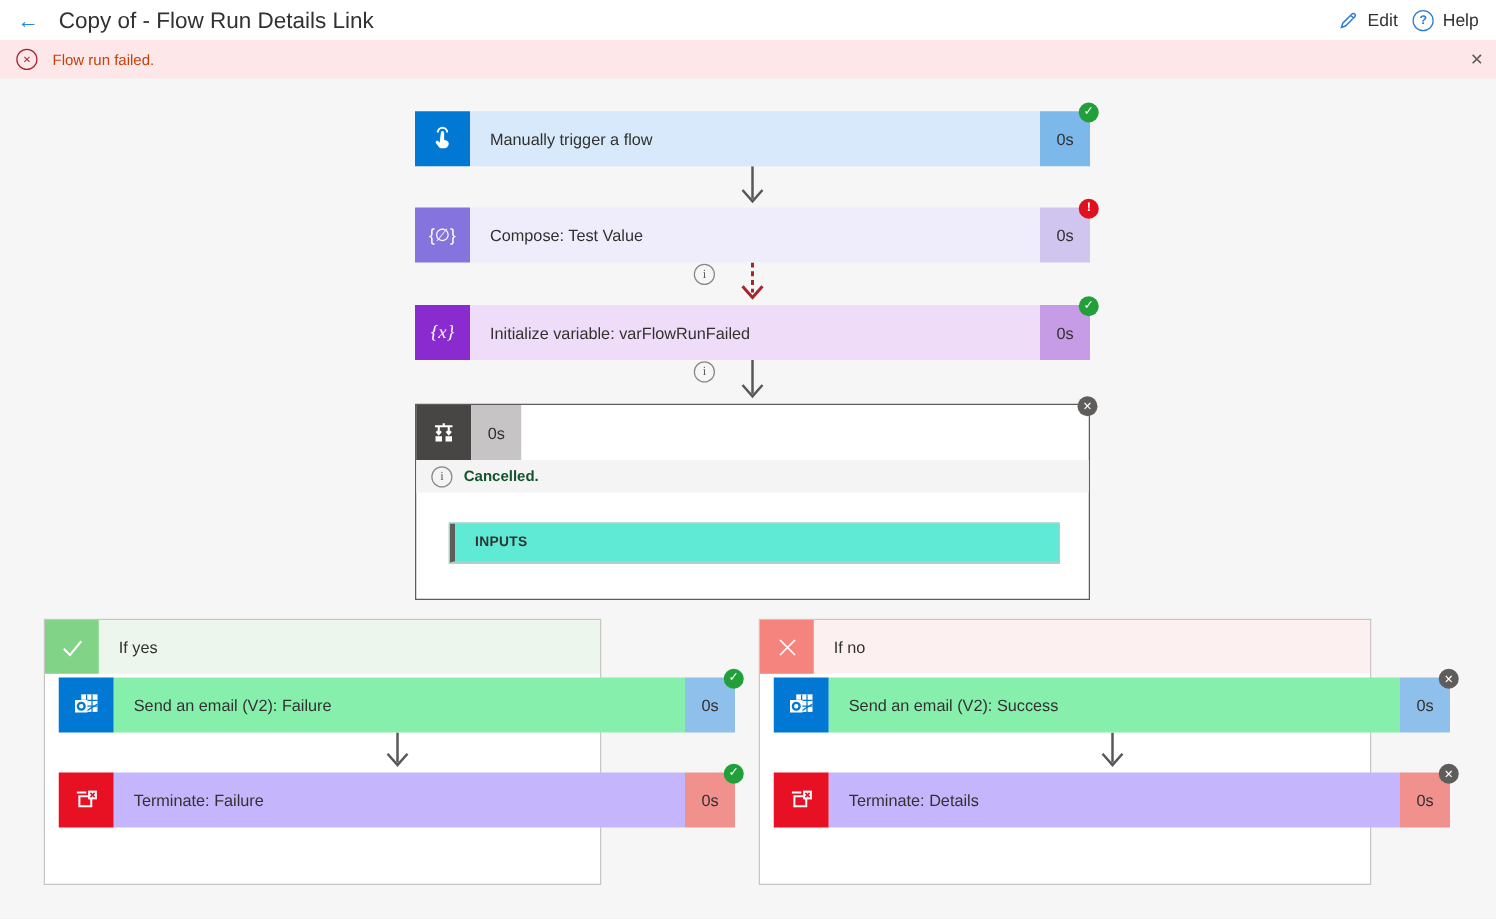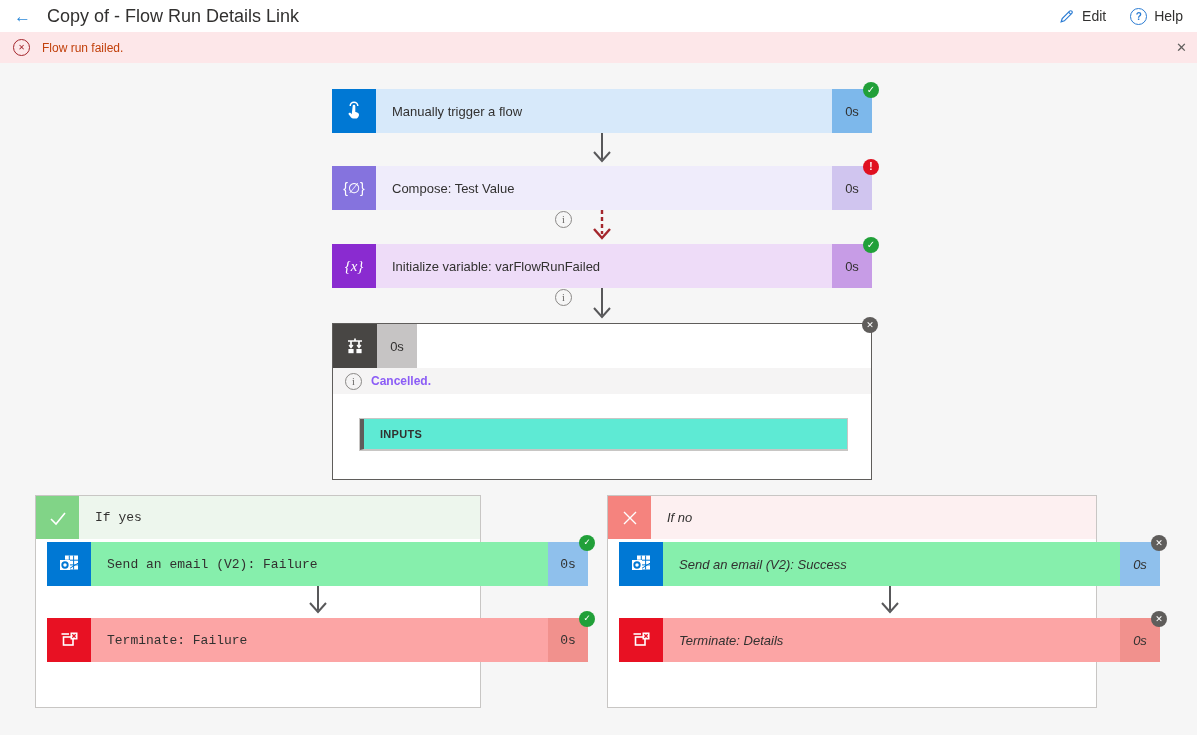--- a/index.html
+++ b/index.html
@@ -4,21 +4,21 @@
 <style>
   html,body{margin:0;padding:0;background:#e8e8e8;}
   .screen{
     position:relative;width:1197px;height:735px;overflow:hidden;background:#f6f6f6;
     font-family:"Liberation Sans","DejaVu Sans",sans-serif;color:#323130;
   }
   
   .topbar{position:absolute;top:0;left:0;width:100%;height:32px;background:#ffffff;display:flex;align-items:center;}
   .back{margin-left:14px;font-size:17px;color:#2b88d8;cursor:pointer;line-height:1;}
   .page-title{margin-left:16px;font-size:18px;color:#323130;}
-  .topbar-right{position:absolute;right:14px;top:0;height:32px;display:flex;align-items:center;gap:24px;}
+  .topbar-right{position:absolute;right:14px;top:0;height:32px;display:flex;align-items:center;gap:12px;}
   .tb-btn{display:flex;align-items:center;gap:7px;background:none;border:none;font-family:inherit;font-size:14px;color:#323130;cursor:pointer;padding:0;}
   .help-circle{width:15px;height:15px;border:1.4px solid #2b7cd3;border-radius:50%;color:#2b7cd3;font-size:10px;font-weight:700;display:flex;align-items:center;justify-content:center;}
   
   .banner{position:absolute;top:32px;left:0;width:100%;height:31px;background:#fde7e9;display:flex;align-items:center;}
   .err-ico{margin-left:13px;width:15px;height:15px;border:1.3px solid #a4262c;border-radius:50%;color:#a4262c;font-size:8px;display:flex;align-items:center;justify-content:center;flex:0 0 auto;}
   .err-msg{margin-left:12px;font-size:12px;color:#c2410c;}
   .banner-close{position:absolute;right:10px;top:8px;font-size:13px;color:#605e5c;cursor:pointer;}
   
   .canvas{position:absolute;top:63px;left:0;width:1197px;height:672px;background:#f6f6f6;}
   
@@ -37,49 +37,49 @@
   .compose-icon-bg{background:#8573de;color:#fff;font-size:14px;}
   .compose-body{background:#efecfb;}
   .compose-dur{background:#d0c5ef;}
   .var-icon-bg{background:#8a2bd0;color:#fff;font-size:15px;font-style:italic;font-family:"Liberation Serif","DejaVu Serif",serif;}
   .var-body{background:#eedcf8;}
   .var-dur{background:#c79ce6;}
   .email-icon-bg{background:#0078d4;}
   .email-body{background:#86efac;}
   .email-dur{background:#8fc0ec;}
   .term-icon-bg{background:#e81123;}
-  .term-body{background:#fca5a5;}
+  .term-body{background:#c4b5fd;}
   .term-dur{background:#f1918d;}
   
   .pos-trigger{left:332px;top:26px;}
   .pos-compose{left:332px;top:103px;}
   .pos-init{left:332px;top:181px;}
   .arrow{position:absolute;width:22px;}
   .a1{left:591px;top:70px;}
   .a2{left:591px;top:147px;}
   .a3{left:591px;top:225px;}
   .info-ico{position:absolute;width:15px;height:15px;border:1px solid #8a8886;border-radius:50%;color:#5f5d5b;font-size:10px;font-family:"Liberation Serif","DejaVu Serif",serif;display:flex;align-items:center;justify-content:center;background:transparent;cursor:pointer;}
   .i1{left:555px;top:148px;}
   .i2{left:555px;top:226px;}
   
   .cond-card{position:absolute;left:332px;top:260px;width:540px;height:157px;background:#ffffff;border:1px solid #5f5d5b;box-sizing:border-box;cursor:pointer;}
   .cond-header{position:relative;display:flex;height:44px;align-items:stretch;}
   .cond-icon-bg{background:#484644;}
   .cond-body{background:#d6d4d4;}
   .cond-dur{background:#c6c4c4;}
   .cond-status{display:flex;align-items:center;gap:9px;height:26px;padding-left:12px;background:#f5f4f4;font-size:12px;}
   .cond-status .info-ico{position:static;flex:0 0 auto;}
-  .cond-status b{font-weight:700;color:#8b5cf6;}
+  .cond-status b{font-weight:700;color:#14532d;}
   .inputs-panel{position:absolute;left:26px;top:94px;width:487px;border:1px solid #c8c6c4;background:#5eead4;}
   .inputs-header{height:31px;display:flex;align-items:center;padding-left:16px;font-size:11px;font-weight:600;color:#323130;border-left:4px solid #5f5d5b;border-bottom:1px solid #c8c6c4;box-sizing:border-box;letter-spacing:.3px;}
   .inputs-body{height:33px;display:flex;align-items:center;padding-left:12px;font-size:12px;color:#605e5c;}
   
   .branch{position:absolute;top:432px;height:213px;background:#ffffff;border:1px solid #c8c6c4;box-sizing:border-box;}
-  .branch-yes{left:35px;width:446px;font-family:Liberation Mono, monospace;}
-  .branch-no{left:607px;width:490px;font-style:italic;}
+  .branch-yes{left:35px;width:446px;}
+  .branch-no{left:607px;width:490px;}
   .branch-header{display:flex;height:43px;align-items:stretch;cursor:pointer;}
   .bh-yes{background:#edf6ed;}
   .bh-no{background:#fdf0f1;}
   .bh-icon{flex:0 0 43px;display:flex;align-items:center;justify-content:center;}
   .bh-icon-yes{background:#81d487;}
   .bh-icon-no{background:#f5837e;}
   .bh-label{display:flex;align-items:center;padding-left:16px;font-size:13px;color:#323130;}
   .branch .card{width:541px;left:11px;}
   .branch .pos-email{top:46px;}
   .branch .pos-term{top:122px;}

